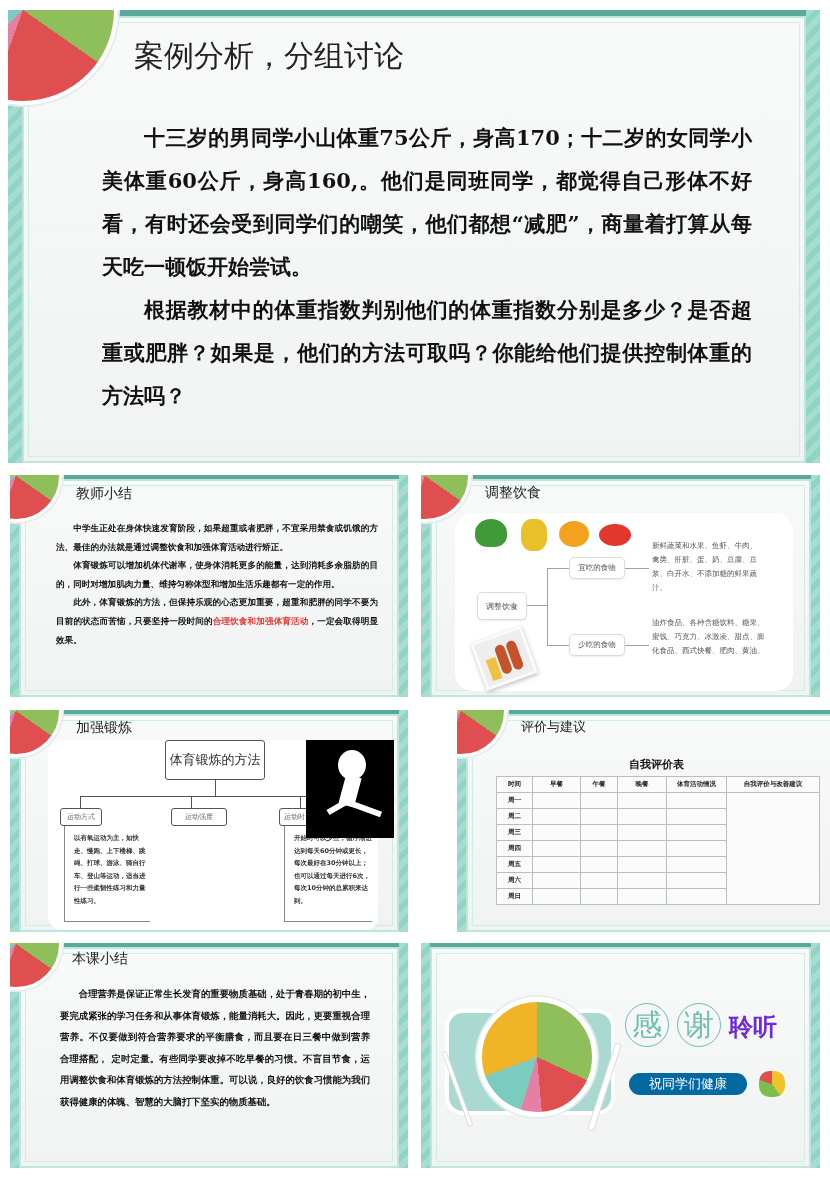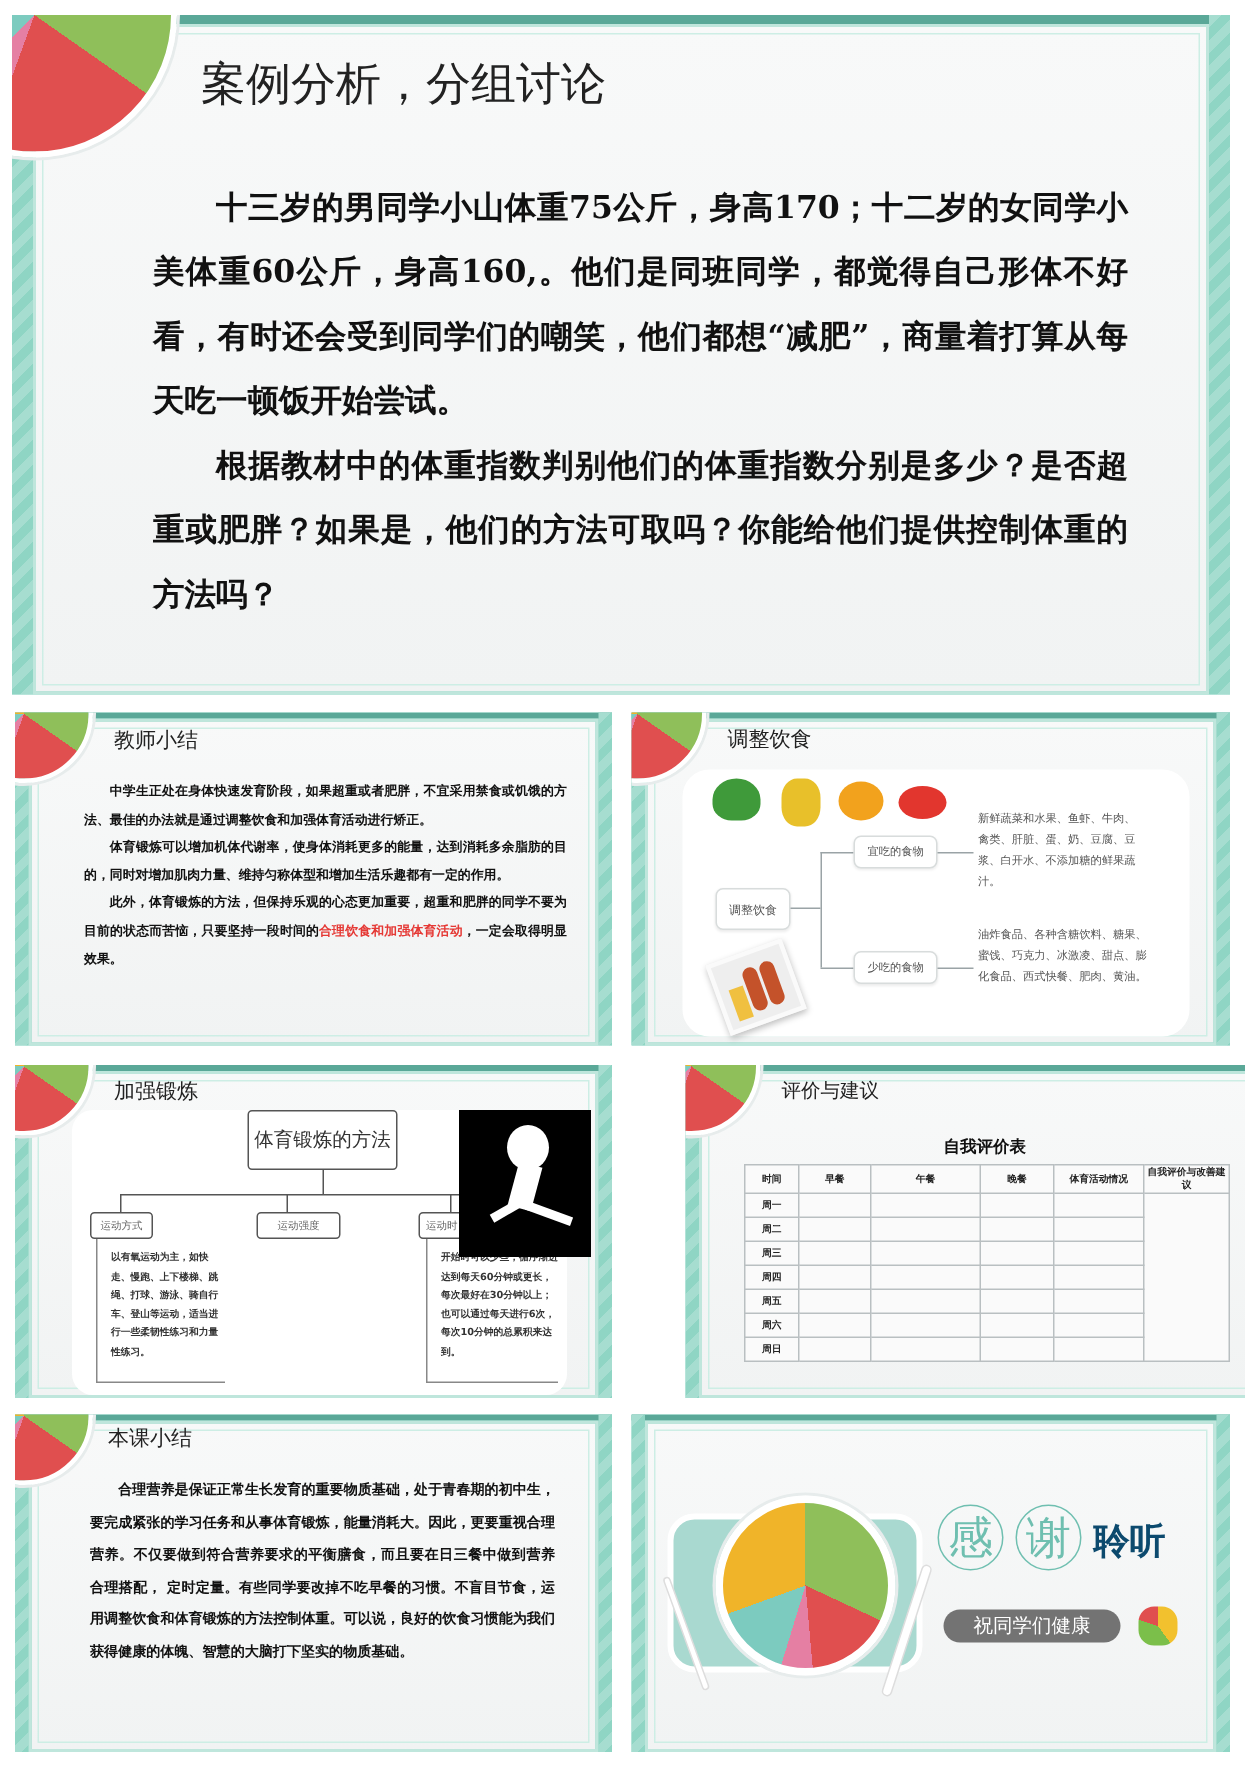--- a/index.html
+++ b/index.html
@@ -126,21 +126,21 @@
   <div class="stripe r" style="width:9px"></div>
   <div class="paper" style="left:9px;right:9px;top:4px;"></div>
   <div class="plate" style="left:-42px;top:-45px;width:92px;height:92px;border-width:3px;"></div>
   <div class="title" style="left:64px;top:8px;font-size:13px;">评价与建议</div>
   <div style="position:absolute;left:0;right:0;top:47px;text-align:center;font-family:'DejaVu Sans',sans-serif;font-weight:bold;font-size:11px;">自我评价表</div>
   <table class="eval" style="left:39px;top:66px;width:324px;">
     <tbody>
         <tr>
       <th style="width:36px">时间</th>
       <th style="width:48px">早餐</th>
-      <th style="width:73px">午餐</th>
+      <th style="width:37px">午餐</th>
       <th style="width:49px">晚餐</th>
       <th style="width:60px">体育活动情况</th>
       <th>自我评价与改善建议</th>
     </tr>
     <tr>
           <td>周一</td>
           <td></td>
           <td></td>
           <td></td>
           <td></td>
@@ -208,16 +208,16 @@
   <div class="topbar" style="height:4px"></div>
   <div class="stripe l" style="width:9px"></div>
   <div class="stripe r" style="width:9px"></div>
   <div class="paper" style="left:9px;right:9px;top:4px;"></div>
   <div style="position:absolute;left:24px;top:66px;width:170px;height:106px;background:#a9d9d0;border:4px solid #fff;border-radius:18px;"></div>
   <div class="plate" style="left:56px;top:54px;width:120px;height:120px;border-width:5px;background:conic-gradient(#8fbf5a 0deg 115deg, #e04f4f 115deg 175deg, #e57fa3 175deg 197deg, #7ccbbf 197deg 250deg, #f0b429 250deg 360deg);"></div>
   <div style="position:absolute;left:34px;top:106px;width:5px;height:80px;background:#fff;border:1px solid #ddd;transform:rotate(-20deg);border-radius:3px;"></div>
   <div style="position:absolute;left:180px;top:98px;width:7px;height:92px;background:#fff;border:1px solid #ddd;transform:rotate(18deg);border-radius:4px;"></div>
   <div class="circle-char" style="left:204px;top:60px;">感</div>
   <div class="circle-char" style="left:256px;top:60px;">谢</div>
-  <div style="position:absolute;left:308px;top:68px;font-size:24px;color:#0c4a6e;font-family:'DejaVu Sans',sans-serif;font-weight:bold;">聆听</div>
-  <div style="position:absolute;left:208px;top:130px;width:118px;height:22px;border-radius:11px;background:#737373;color:#fff;font-size:13px;display:flex;align-items:center;justify-content:center;">祝同学们健康</div>
+  <div style="position:absolute;left:308px;top:68px;font-size:24px;color:#6d28d9;font-family:'DejaVu Sans',sans-serif;font-weight:bold;">聆听</div>
+  <div style="position:absolute;left:208px;top:130px;width:118px;height:22px;border-radius:11px;background:#0369a1;color:#fff;font-size:13px;display:flex;align-items:center;justify-content:center;">祝同学们健康</div>
   <div style="position:absolute;left:338px;top:128px;width:26px;height:26px;border-radius:40%;background:conic-gradient(#f2c12e 0 40%, #7bbf4a 40% 80%, #e04f4f 80% 100%);"></div>
 </div>
 
 </body></html>

